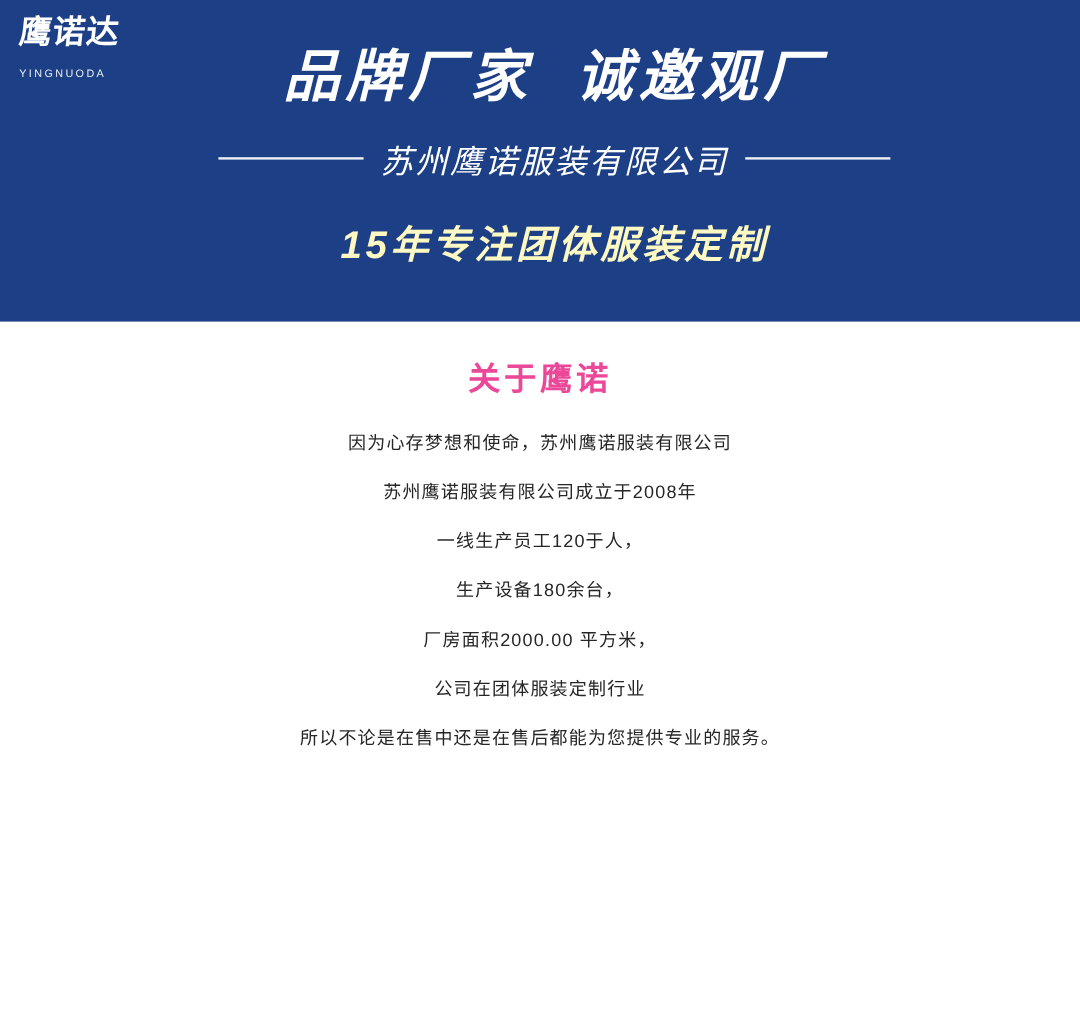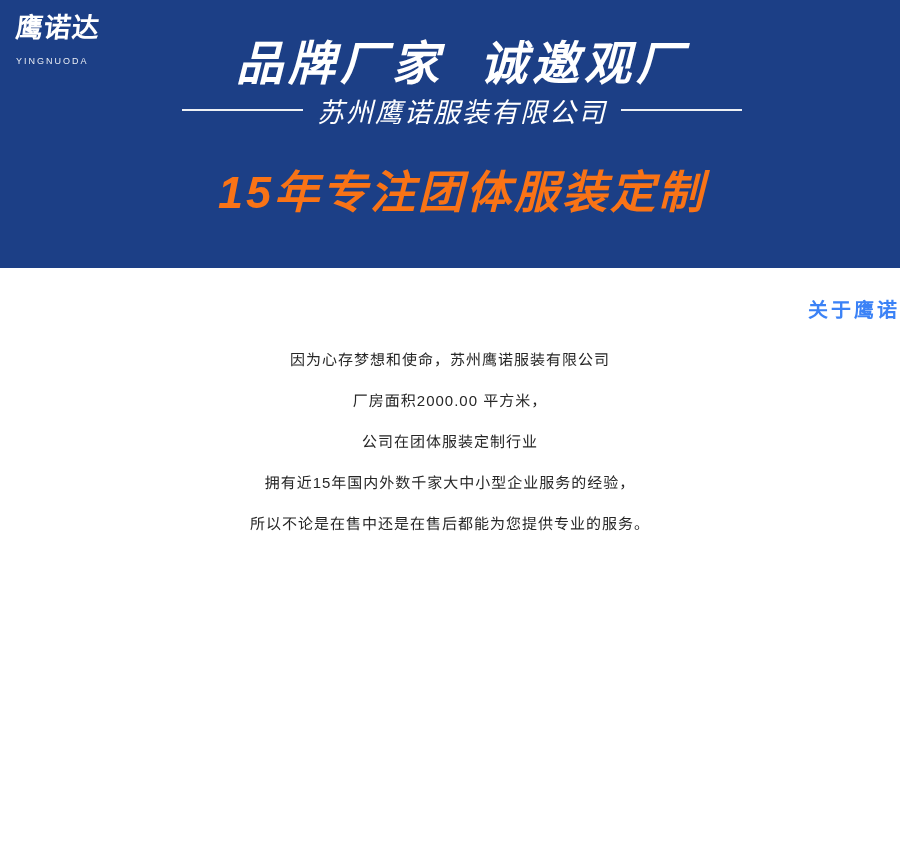--- a/index.html
+++ b/index.html
@@ -71,61 +71,61 @@
   }
   .banner-title {
     color: #ffffff;
     font-size: 47px;
     font-weight: bold;
     letter-spacing: 5px;
     line-height: 1.12;
     white-space: pre;
   }
   .banner-sub-wrap {
+    margin-top: 22px;
     display: flex;
     align-items: center;
     justify-content: flex-start;
     width: 560px;
   }
   .rule {
     flex: 1 1 auto;
     height: 2px;
     background: #ffffff;
     opacity: .92;
   }
   .banner-sub {
     color: #ffffff;
     font-size: 27px;
     letter-spacing: 2px;
     padding: 0 14px;
     white-space: nowrap;
   }
   .banner-tag {
     margin-top: 26px;
-    color: #f97316;
-    font-size: 45px;
+    color: #fef9c3;
+    font-size: 32px;
     font-weight: bold;
     letter-spacing: 3px;
     white-space: nowrap;
   }
 
   
   .about {
     width: 900px;
     padding: 26px 0 20px 0;
     box-sizing: border-box;
     text-align: center;
   }
   .about-title {
-    font-size: 20px;
+    font-size: 27px;
     font-weight: bold;
-    color: #3b82f6;
+    color: #ec4899;
     letter-spacing: 3px;
     margin-bottom: 16px;
-    text-align: right;
   }
   .about-lines {
     display: block;
   }
   .about-line {
     font-size: 15px;
     color: #262626;
     line-height: 41px;
     letter-spacing: 1px;
     white-space: nowrap;
@@ -153,20 +153,22 @@
       </div>
 
       <div class="banner-tag">15年专注团体服装定制</div>
     </div>
   </div>
 
   <div class="about">
     <div class="about-title">关于鹰诺</div>
     <div class="about-lines">
       <div class="about-line">因为心存梦想和使命，苏州鹰诺服装有限公司</div>
+      <div class="about-line">苏州鹰诺服装有限公司成立于2008年</div>
+      <div class="about-line">一线生产员工120于人，</div>
+      <div class="about-line">生产设备180余台，</div>
       <div class="about-line">厂房面积2000.00 平方米，</div>
       <div class="about-line">公司在团体服装定制行业</div>
-      <div class="about-line">拥有近15年国内外数千家大中小型企业服务的经验，</div>
       <div class="about-line">所以不论是在售中还是在售后都能为您提供专业的服务。</div>
     </div>
   </div>
 
 </div>
 
 </body></html>

